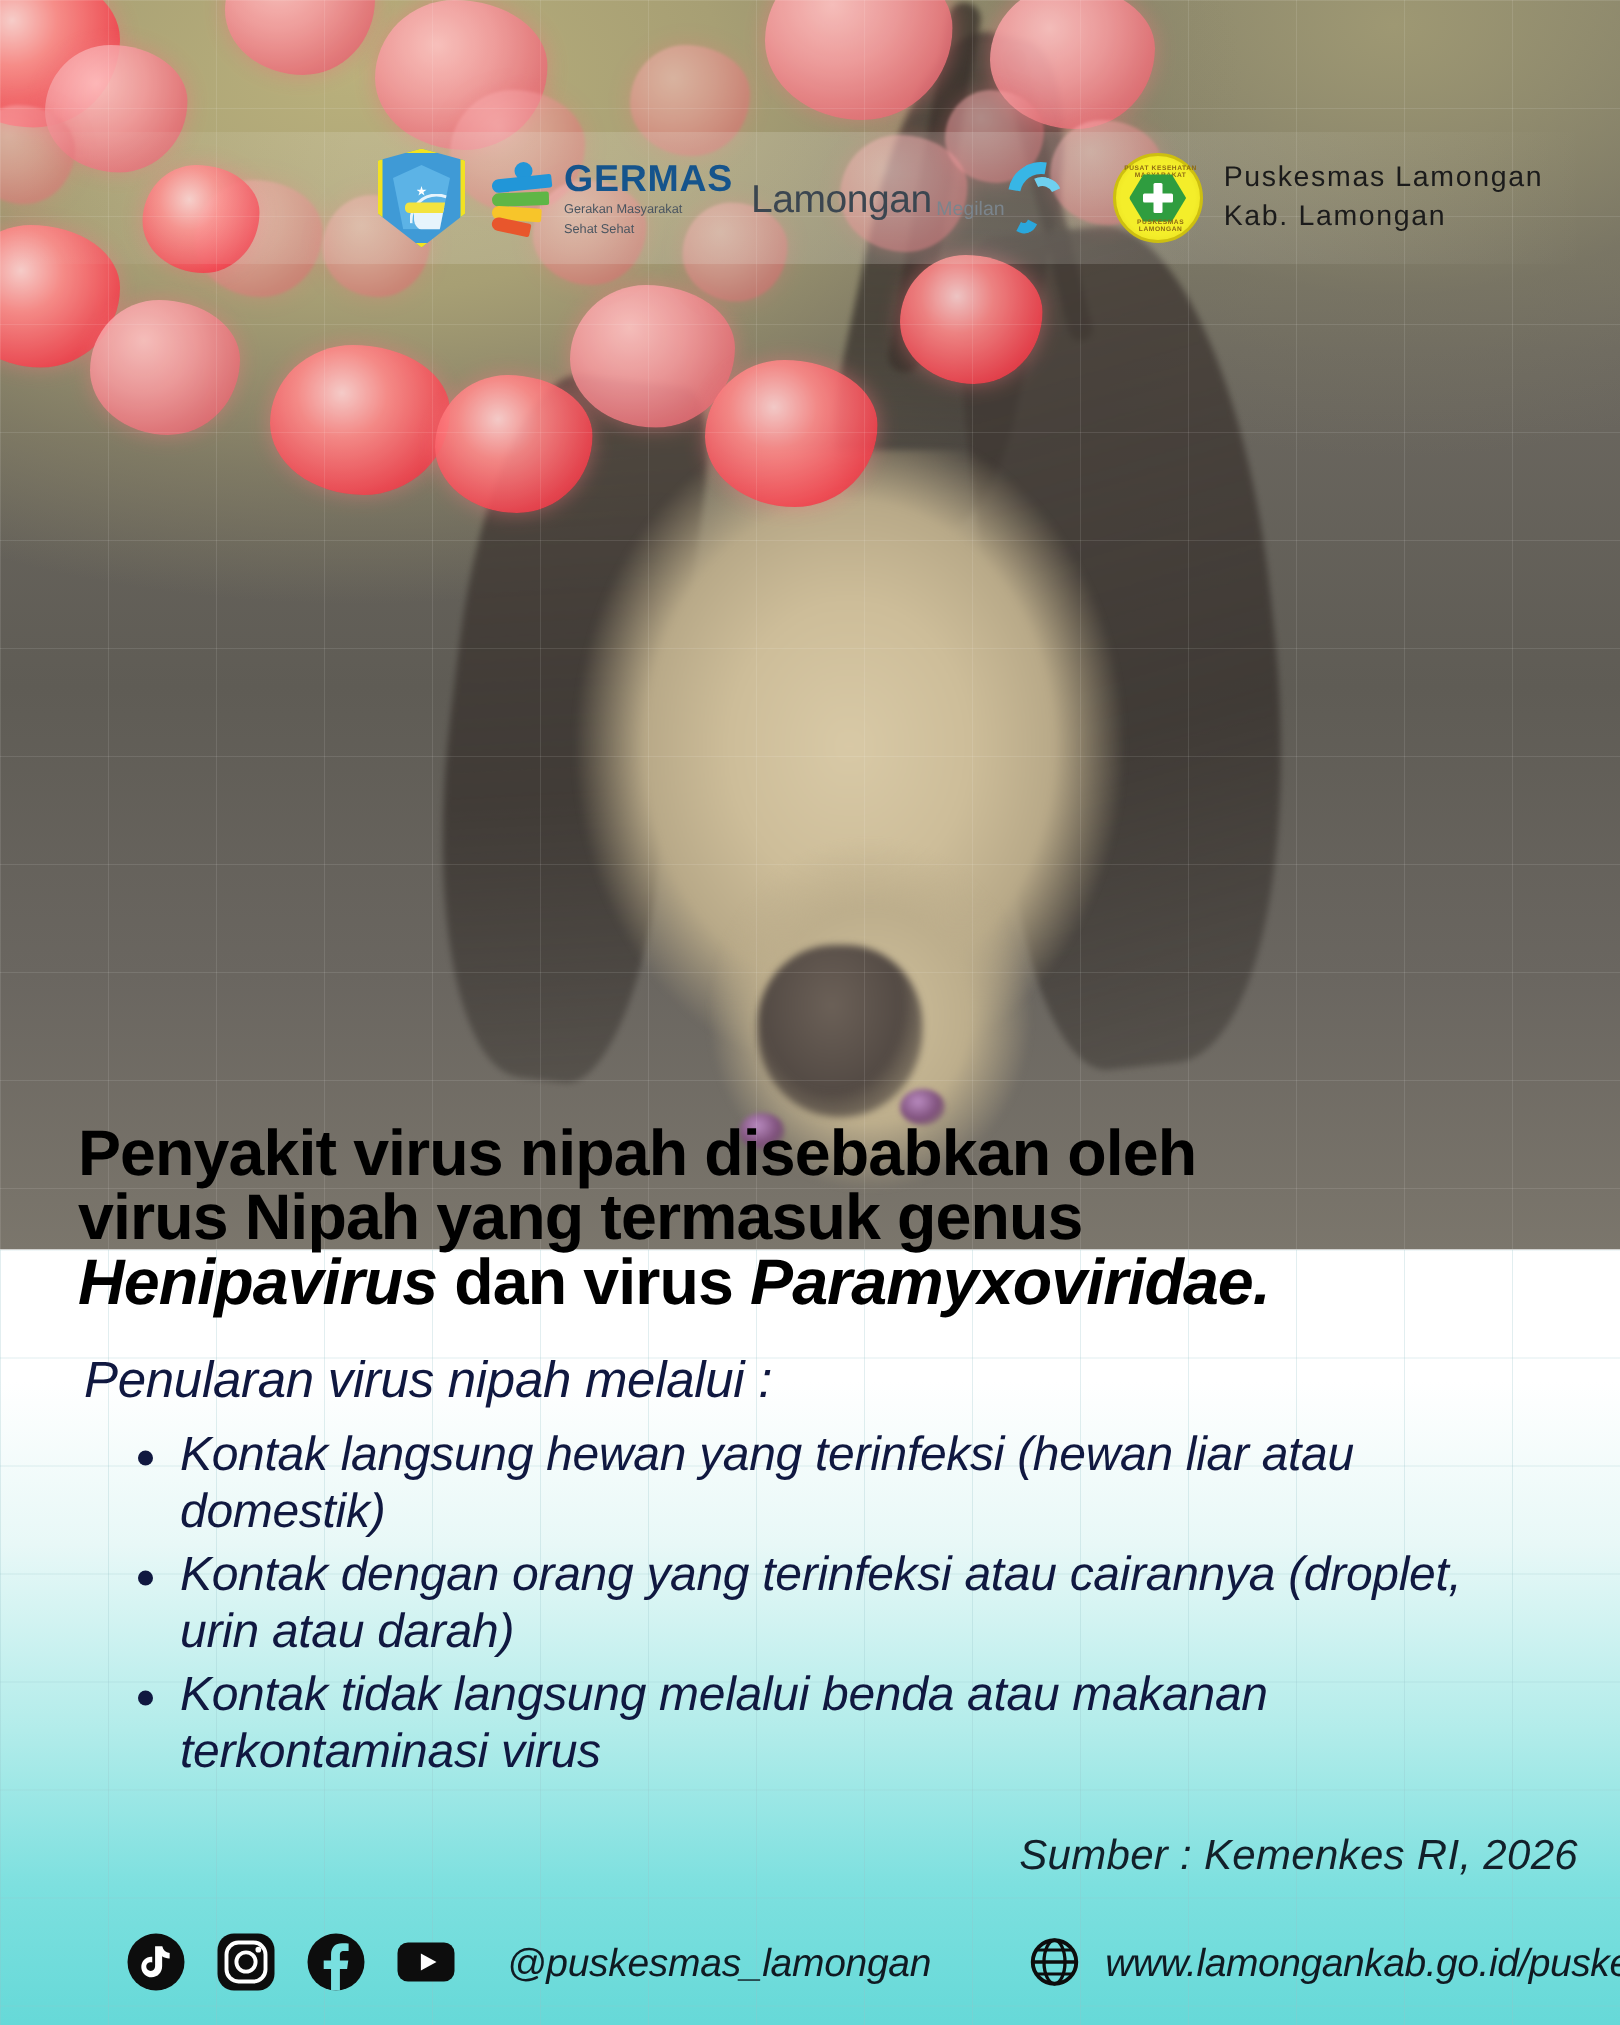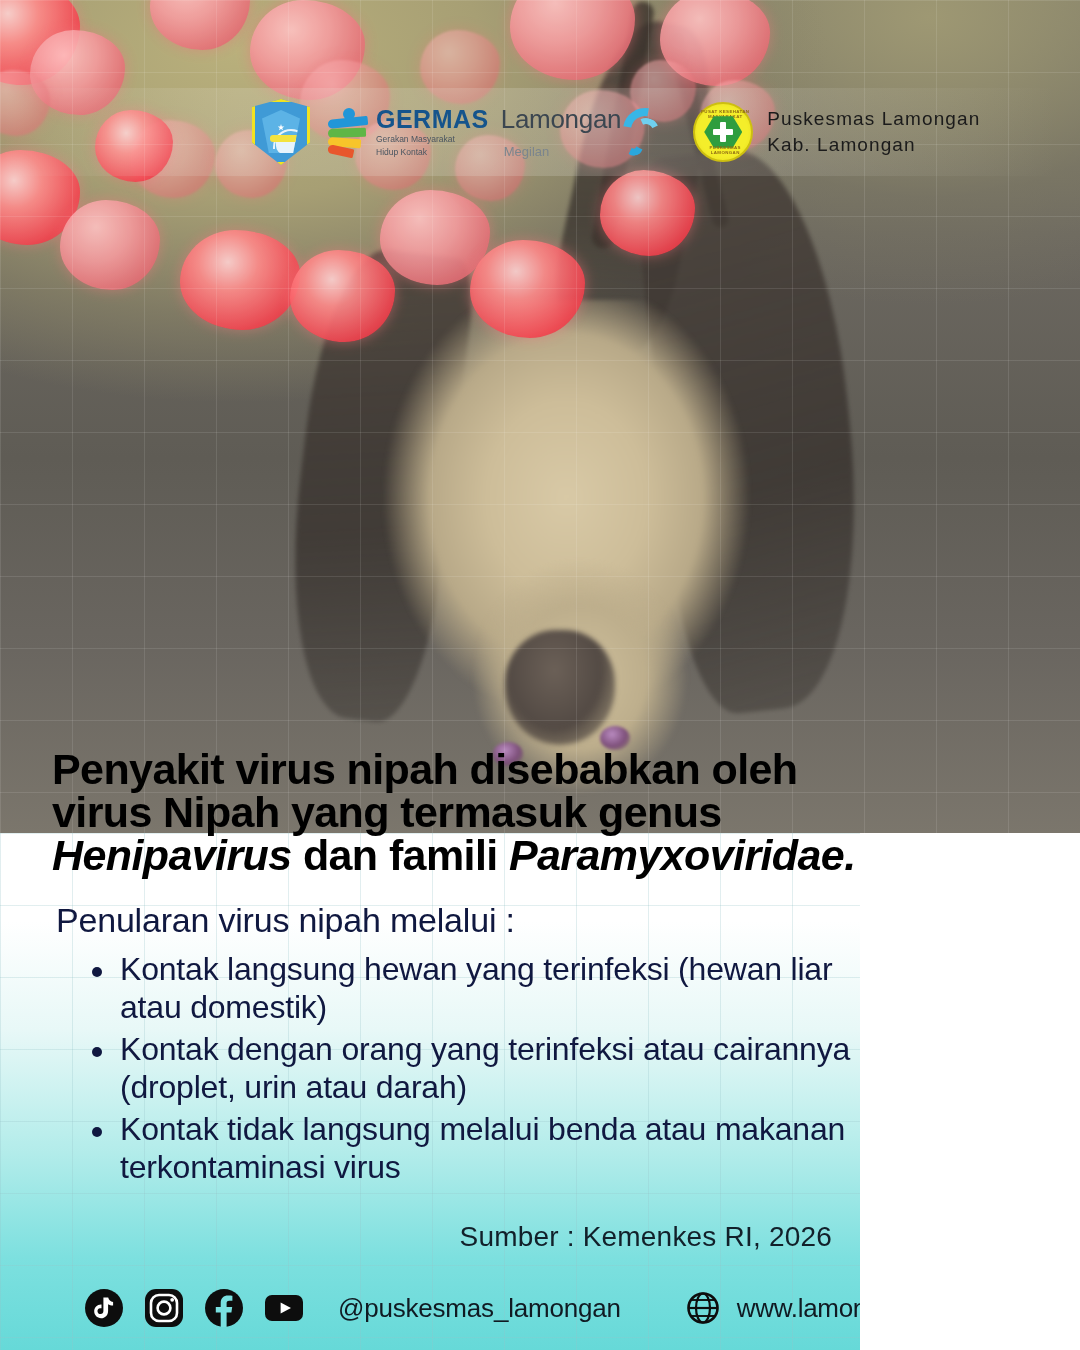--- a/index.html
+++ b/index.html
@@ -127,21 +127,21 @@
   .g-r1 { top:13px; width:40px; background:#2196d8; transform:rotate(-6deg); }
   .g-r2 { top:22px; width:38px; background:#5fb646; transform:rotate(-2deg); }
   .g-r3 { top:30px; width:33px; background:#f7c52a; transform:rotate(4deg); }
   .g-r4 { top:37px; width:26px; background:#e8562c; transform:rotate(12deg); }
   .germas-text { display:flex; flex-direction:column; line-height:1; }
   .germas-word { font-size:25px; font-weight:bold; color:#15548c; letter-spacing:0.5px; }
   .germas-sub { font-size:8.5px; color:#4a5560; line-height:1.25; margin-top:2px; }
 
   
   .megilan { display:flex; align-items:center; gap:2px; margin-left:12px; }
-  .megilan-text { display:flex; flex-direction:column; line-height:1; }
+  .megilan-text { display:flex; line-height:1; }
   .megilan-word { font-size:26px; color:#3b4650; letter-spacing:-0.3px; }
   .megilan-sub { font-size:13px; color:#7b858d; margin-top:13px; margin-left:3px; }
   .megilan-swirl { position:relative; width:56px; height:56px; margin-left:-4px; }
   .sw { position:absolute; border-radius:50%; border-style:solid; border-color:#37b6e6 transparent transparent transparent; }
   .sw1 { left:4px; top:4px; width:44px; height:44px; border-width:8px; transform:rotate(-35deg); }
   .sw2 { left:14px; top:14px; width:26px; height:26px; border-width:6px; border-color:#6fd0ef transparent transparent transparent; transform:rotate(20deg); }
   .sw3 { left:2px; top:22px; width:22px; height:30px; border-width:7px; border-color:transparent transparent #2aa7dc transparent; transform:rotate(-18deg); }
 
   
   .seal {
@@ -173,23 +173,24 @@
   .headline {
     position:absolute; left:52px; top:748px; width:990px; z-index:40;
     font-size:43px; font-weight:bold; line-height:1.0; color:#000000;
     letter-spacing:-0.6px;
   }
   .headline .ln { display:block; white-space:nowrap; }
   .headline em { font-style:italic; font-weight:bold; }
 
   
   .body-panel {
-    position:absolute; left:0; top:833px; width:860px; height:517px;
+    position:absolute; left:0; top:833px; width:1080px; height:517px;
     background:linear-gradient(180deg, #ffffff 0%, #ffffff 17%, #e8f8f7 38%, #b2ecea 62%, #7de0df 82%, #66d9d8 100%);
     overflow:hidden;
+    font-style:italic;
   }
   .body-grid {
     position:absolute; inset:0; pointer-events:none;
     background-image:
       linear-gradient(to right, rgba(150,195,200,0.28) 1px, transparent 1px),
       linear-gradient(to bottom, rgba(150,195,200,0.28) 1px, transparent 1px);
     background-size:72px 72px;
   }
   .body-inner { position:relative; z-index:2; padding:68px 0 0 0; }
 
@@ -287,21 +288,21 @@
       <div class="germas-icon">
         <div class="g-dot"></div>
         <div class="g-ribbon g-r1"></div>
         <div class="g-ribbon g-r2"></div>
         <div class="g-ribbon g-r3"></div>
         <div class="g-ribbon g-r4"></div>
       </div>
       <div class="germas-text">
         <span class="germas-word">GERMAS</span>
         <span class="germas-sub">Gerakan Masyarakat</span>
-        <span class="germas-sub">Hidup Kontak</span>
+        <span class="germas-sub">Sehat Sehat</span>
       </div>
     </div>
 
     <div class="megilan">
       <div class="megilan-text">
         <span class="megilan-word">Lamongan</span>
         <span class="megilan-sub">Megilan</span>
       </div>
       <div class="megilan-swirl">
         <div class="sw sw1"></div>
@@ -320,21 +321,21 @@
 
     <div class="org-text">
       <span class="org-line">Puskesmas Lamongan</span>
       <span class="org-line">Kab. Lamongan</span>
     </div>
   </div>
 
   <div class="headline">
     <span class="ln">Penyakit virus nipah disebabkan oleh</span>
     <span class="ln">virus Nipah yang termasuk genus</span>
-    <span class="ln"><em>Henipavirus</em><span> dan famili </span><em>Paramyxoviridae.</em></span>
+    <span class="ln"><em>Henipavirus</em><span> dan virus </span><em>Paramyxoviridae.</em></span>
   </div>
 
   <div class="body-panel">
     <div class="body-grid"></div>
     <div class="body-inner">
 
       <div class="lead">Penularan virus nipah melalui :</div>
 
       <ul class="transmission">
         <li>Kontak langsung hewan yang terinfeksi (hewan liar atau domestik)</li>

